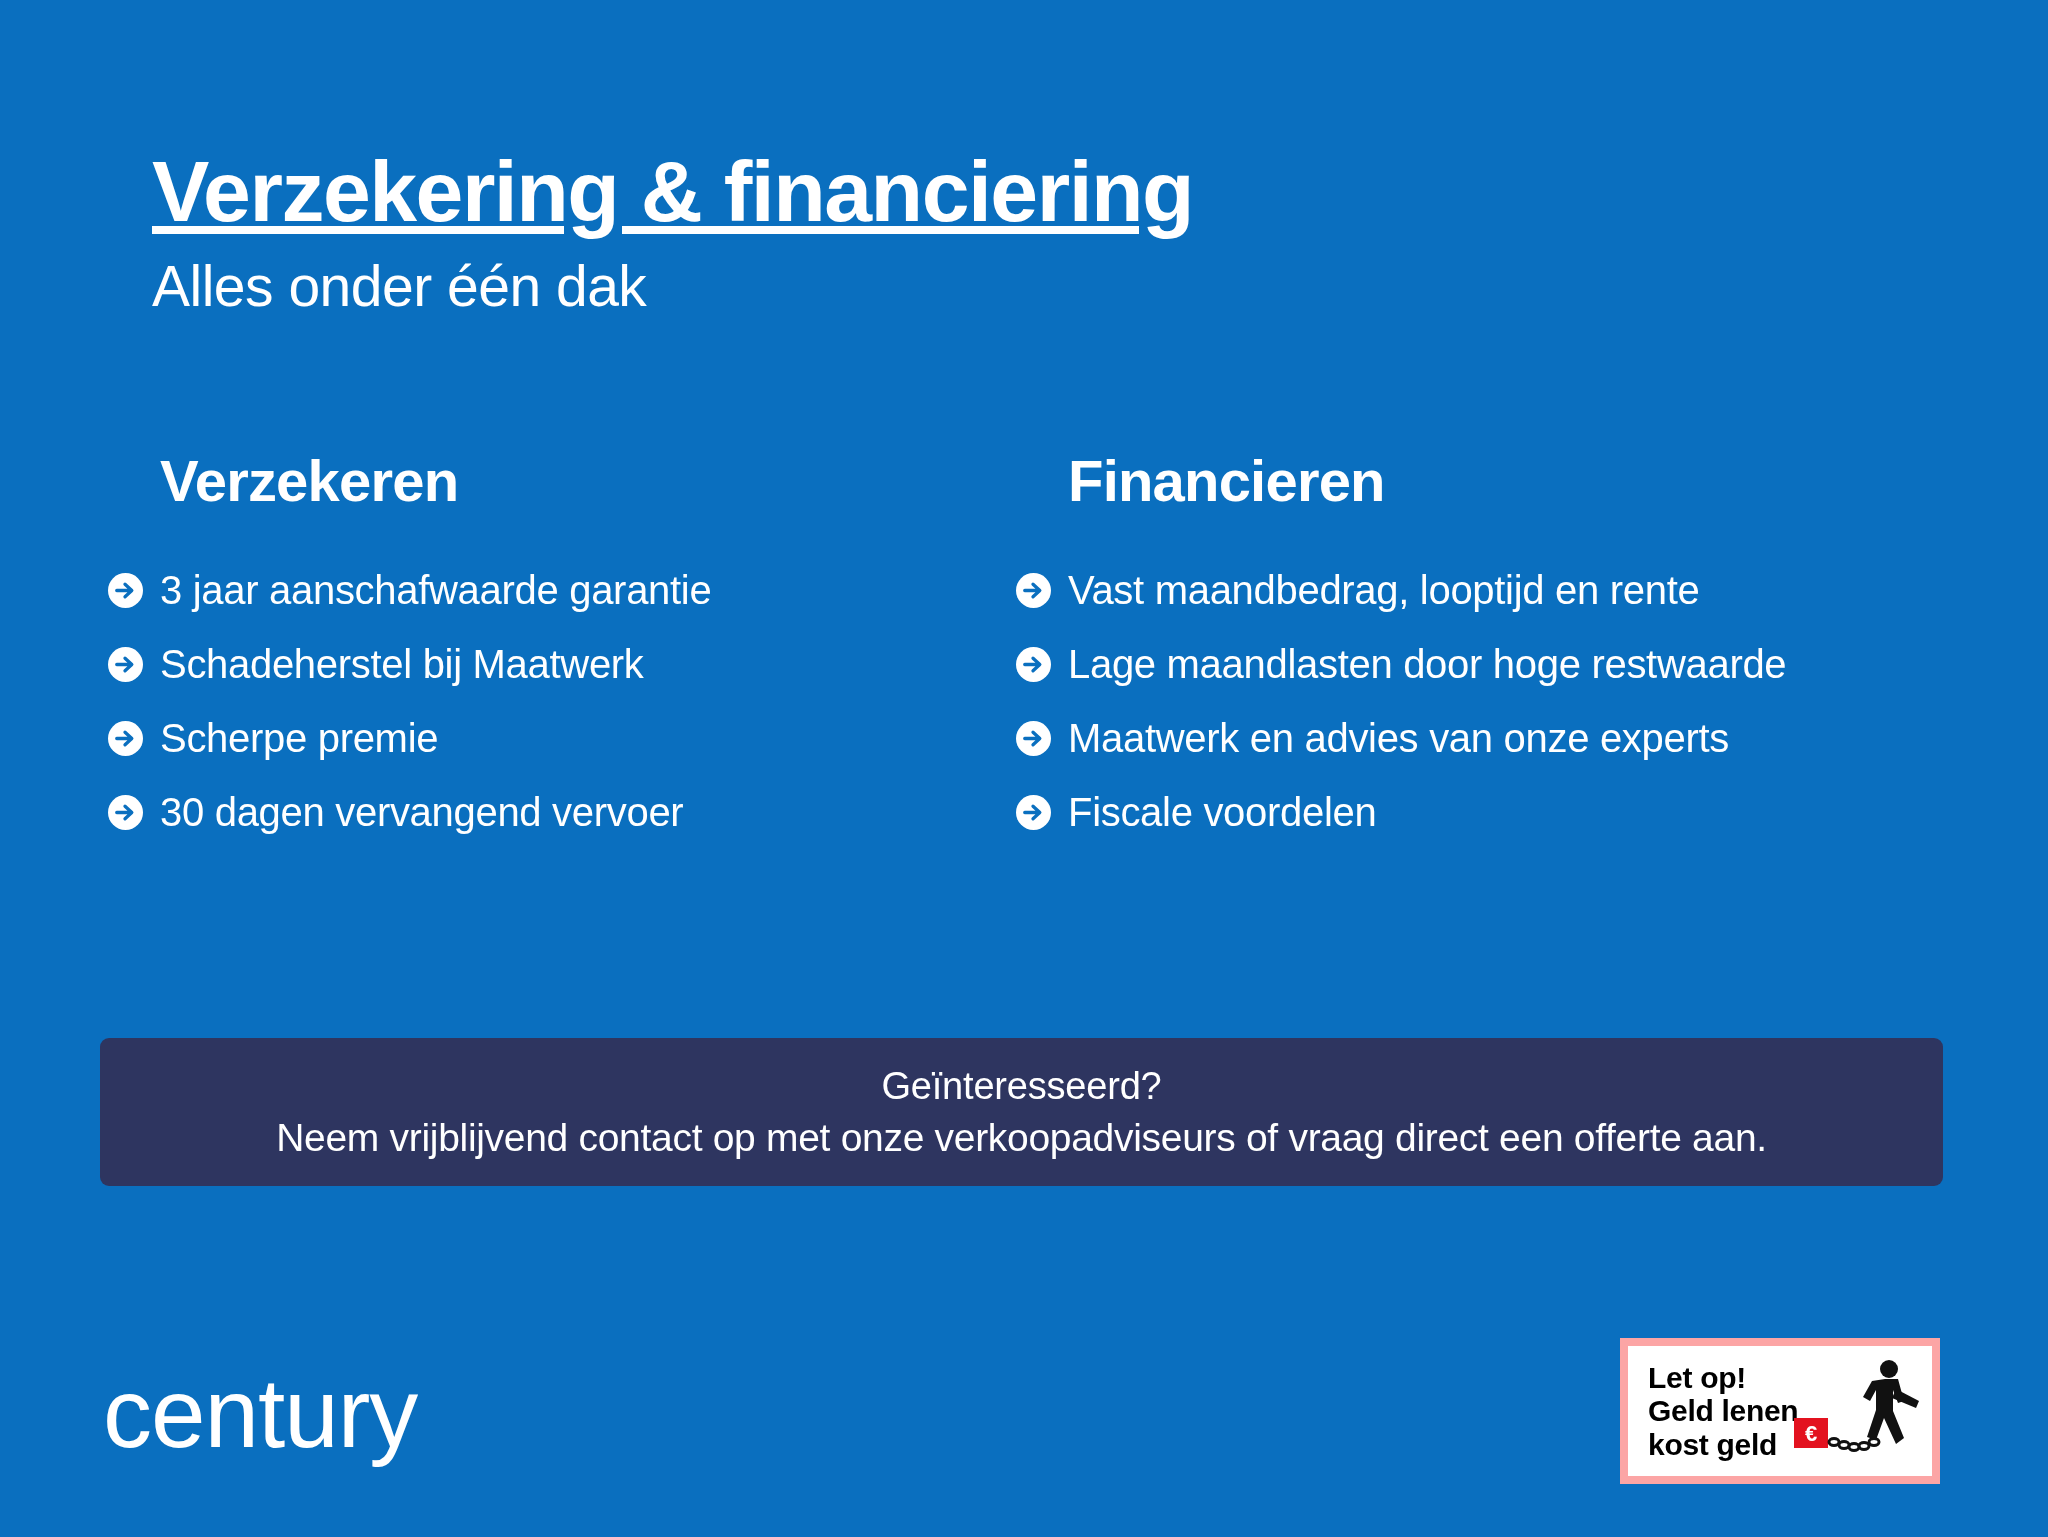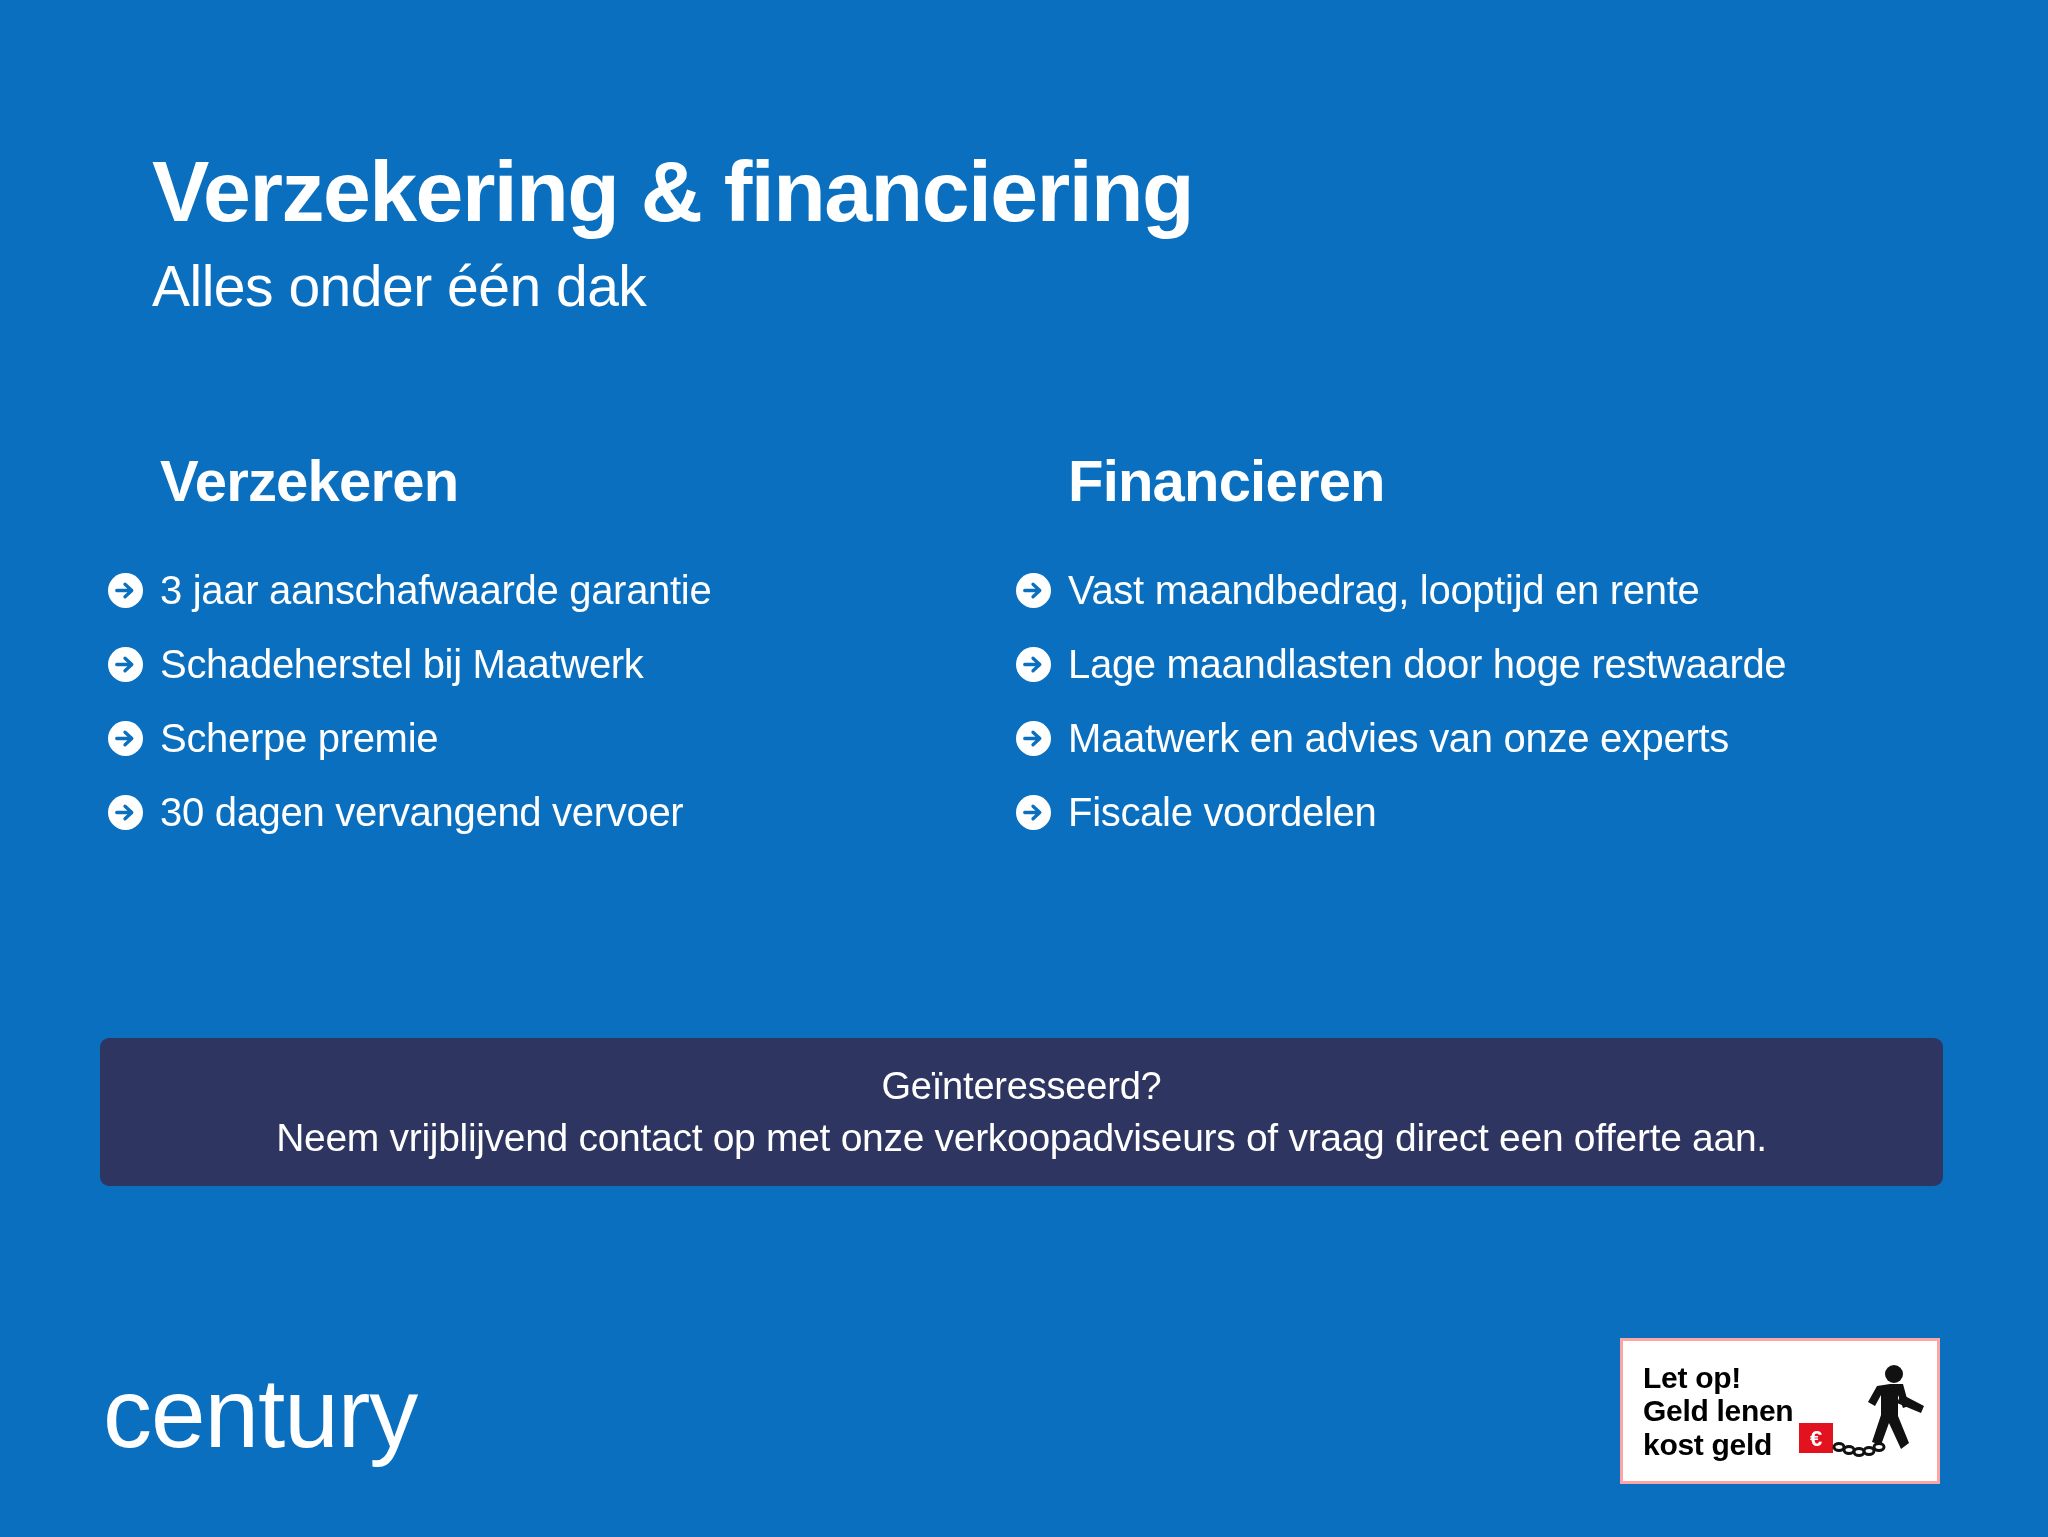--- a/index.html
+++ b/index.html
@@ -32,20 +32,21 @@
     top: 148px;
     width: 1700px;
   }
   .title {
     font-size: 86px;
     font-weight: 700;
     letter-spacing: -1.5px;
     line-height: 1.0;
     color: #ffffff;
     white-space: nowrap;
+    text-decoration: underline;
   }
   .subtitle {
     margin-top: 24px;
     font-size: 57px;
     font-weight: 300;
     letter-spacing: -0.5px;
     line-height: 1.0;
     color: #ffffff;
     white-space: nowrap;
   }
@@ -149,21 +150,21 @@
     align-items: center;
   }
 
   .warning-box {
     position: absolute;
     left: 1620px;
     top: 1338px;
     width: 320px;
     height: 146px;
     background: #ffffff;
-    border: 3px solid #fca5a5;
+    border: 8px solid #fca5a5;
     display: flex;
     align-items: center;
     padding: 6px 0 6px 20px;
   }
   .warning-text {
     font-size: 30px;
     font-weight: 700;
     line-height: 1.12;
     color: #000000;
     letter-spacing: -0.3px;

